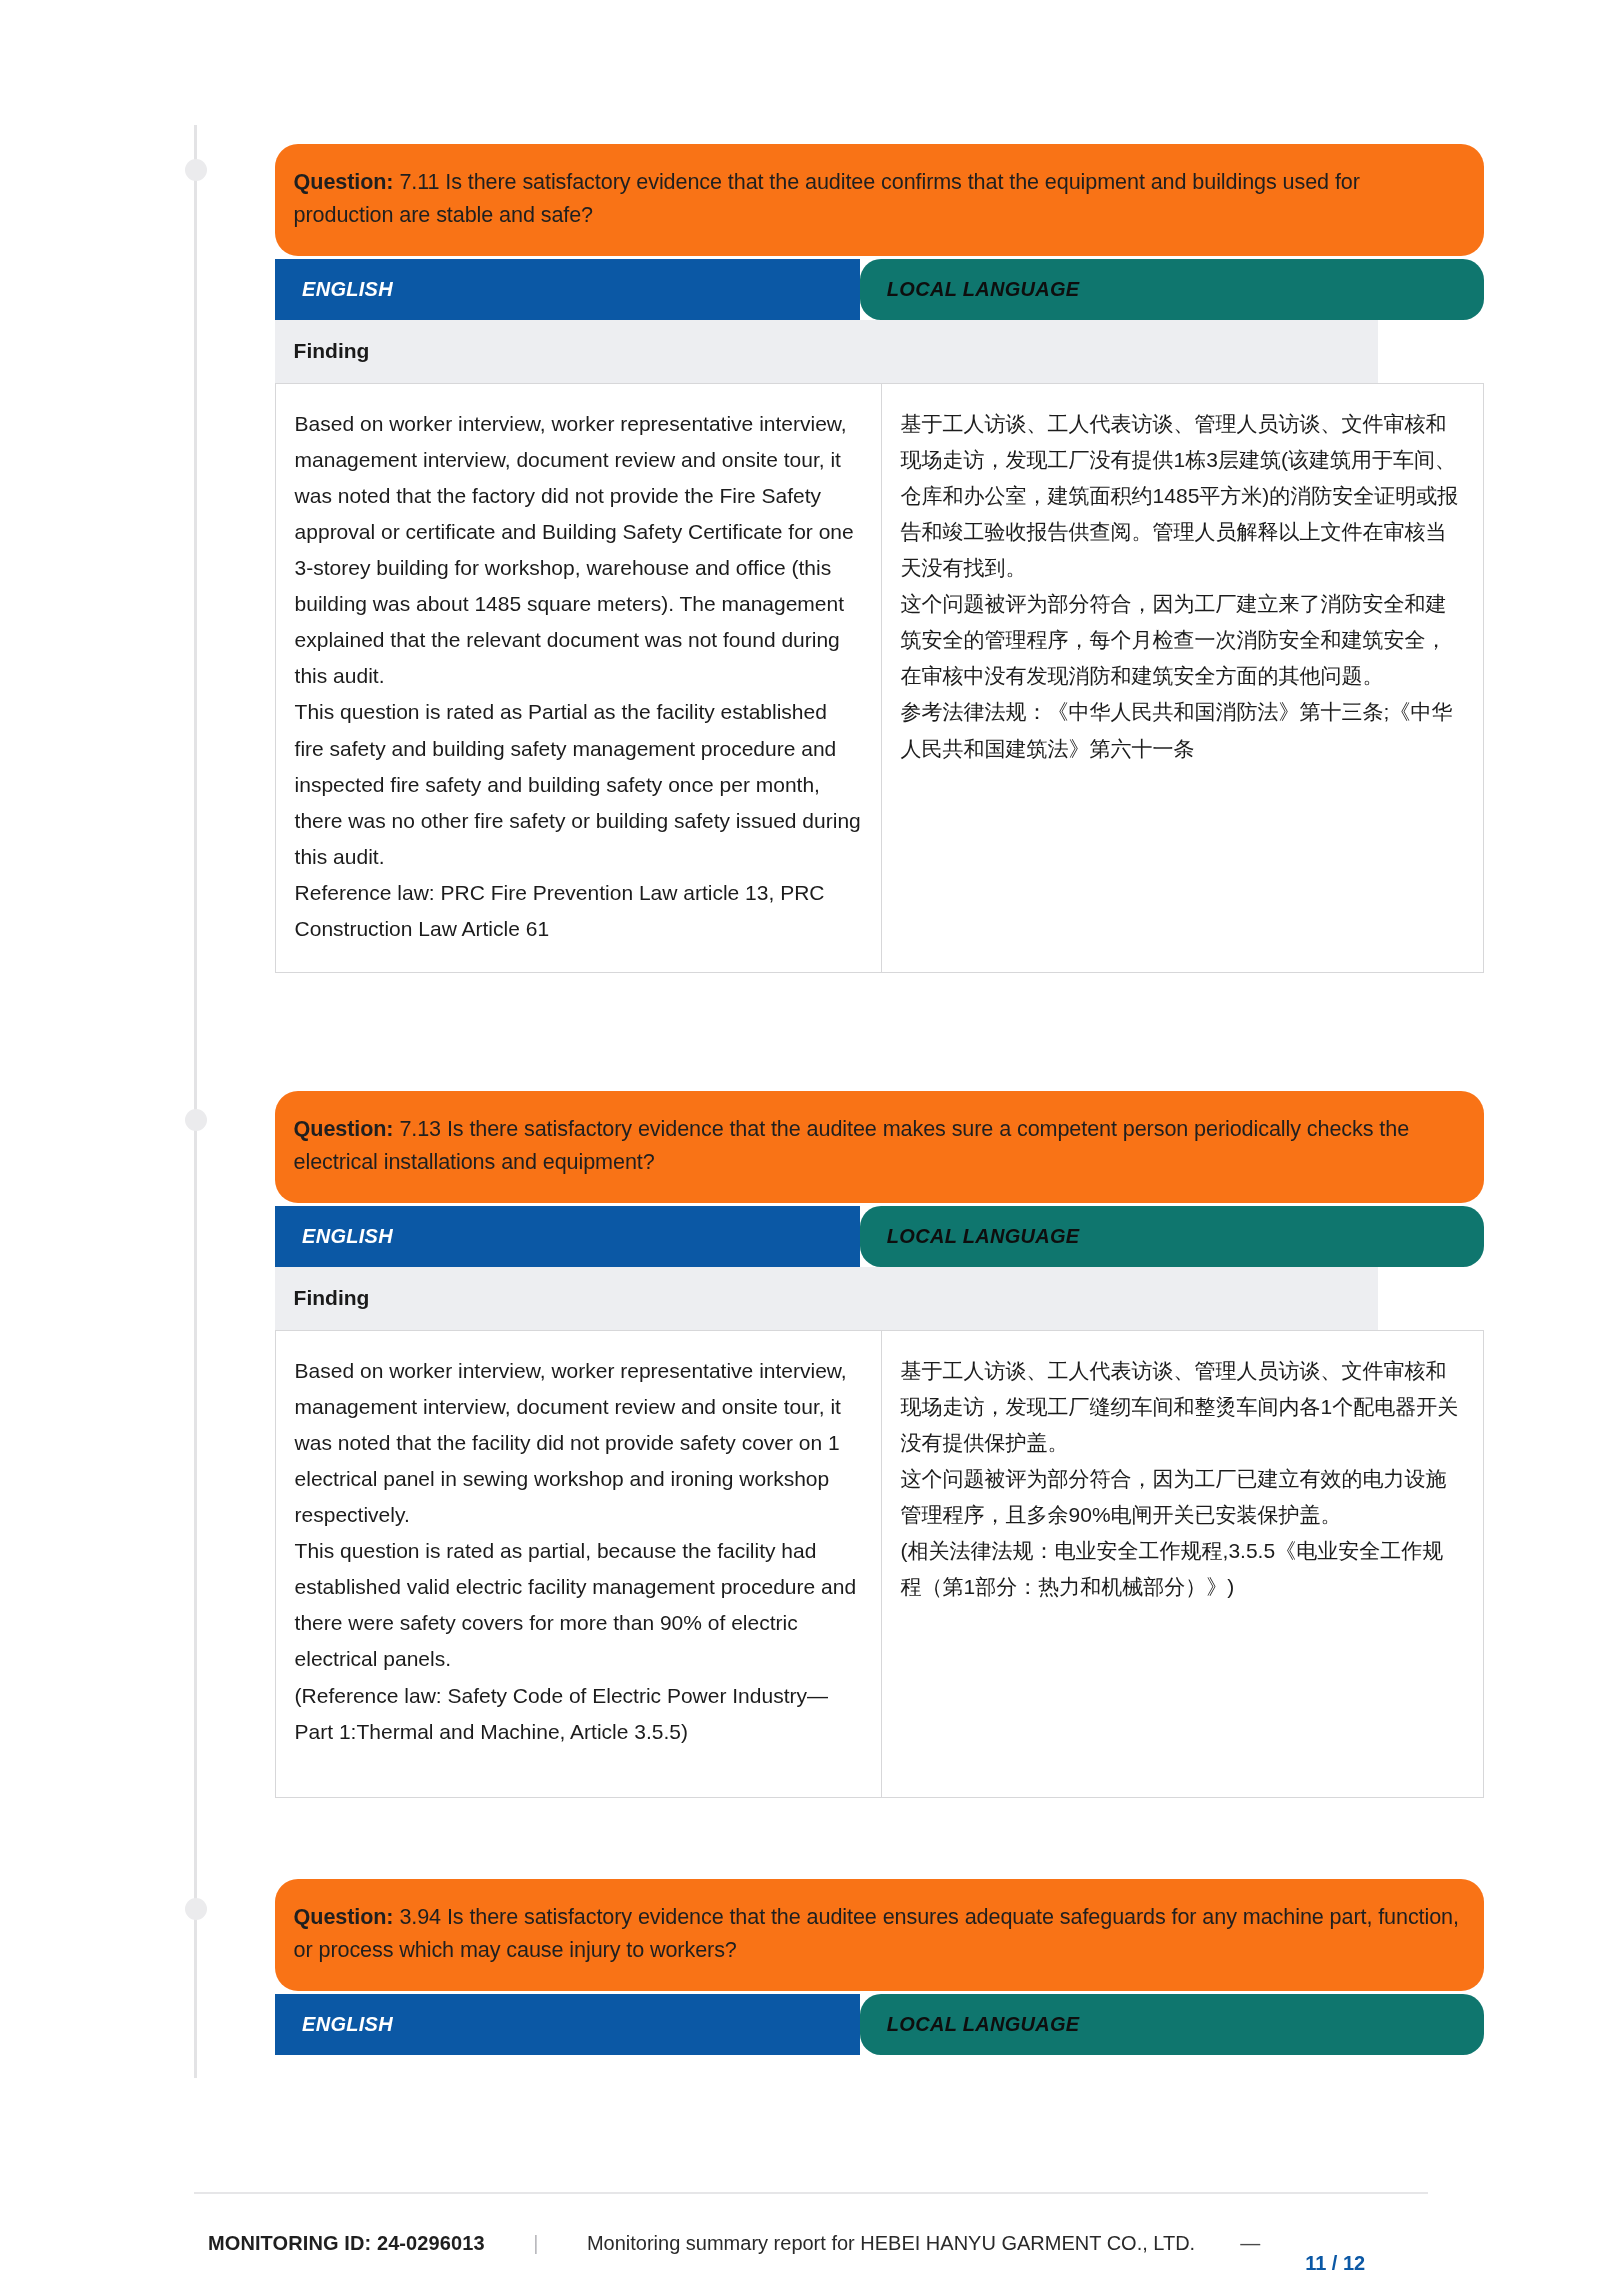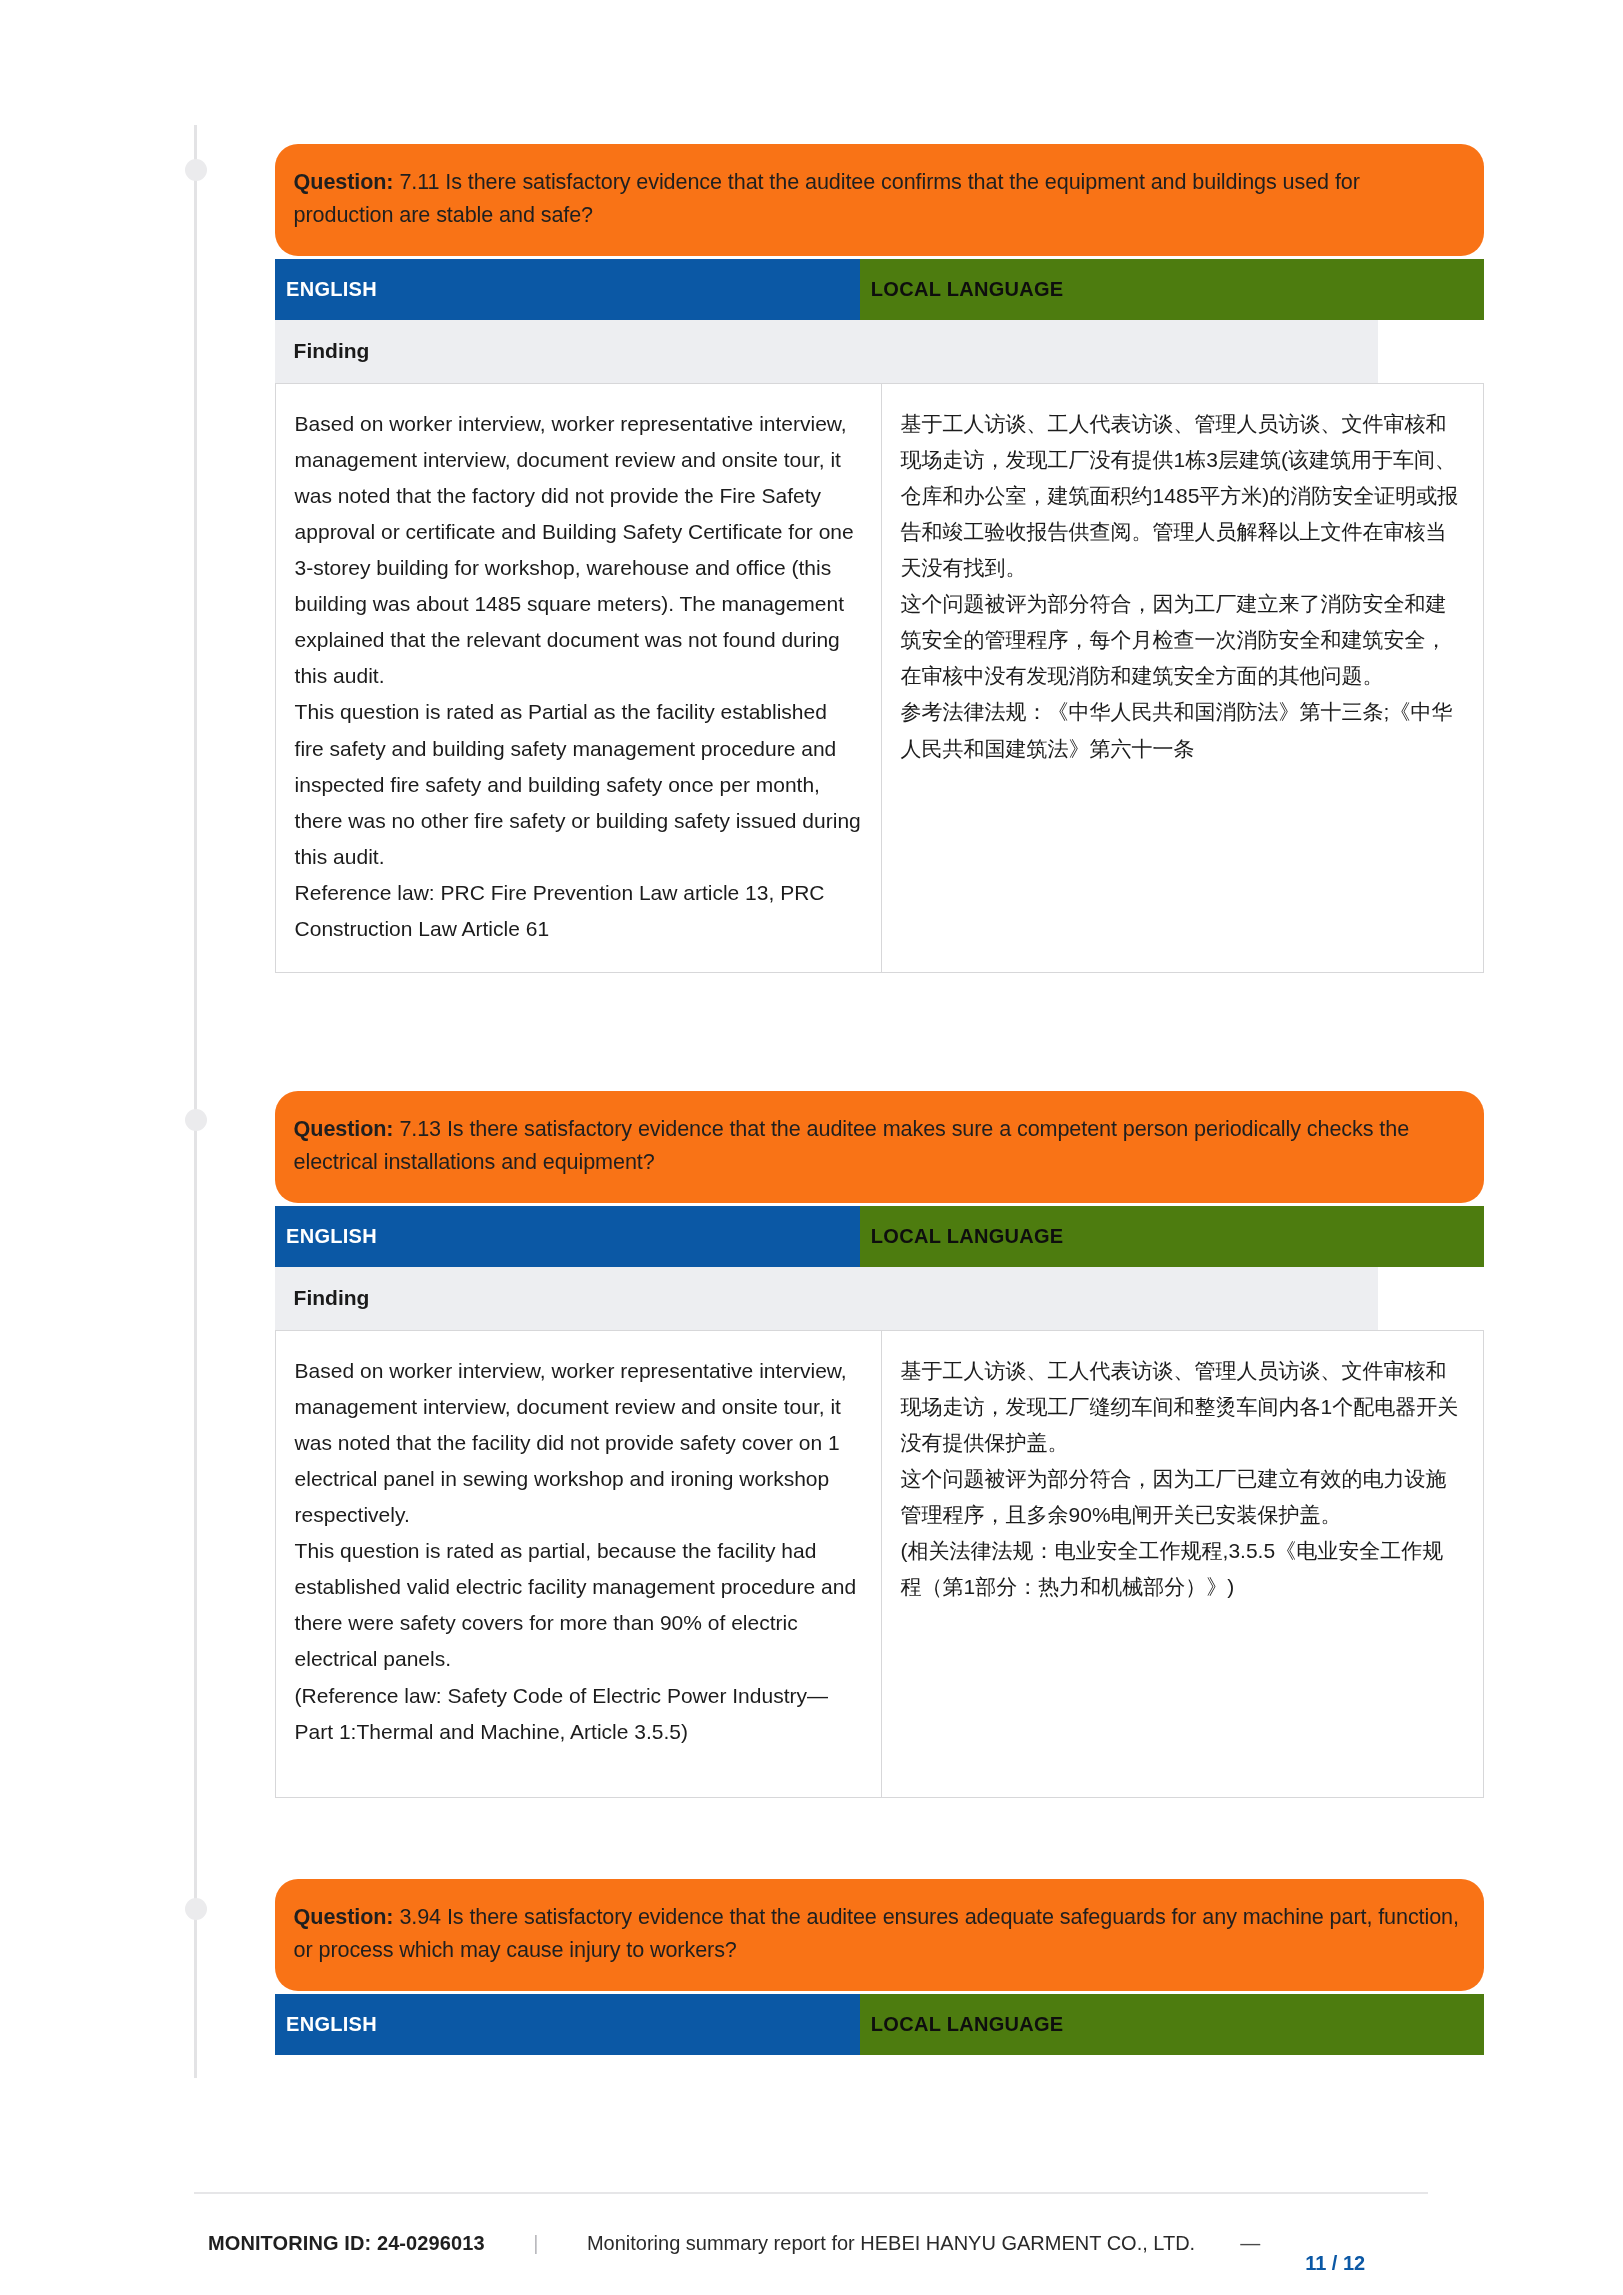--- a/index.html
+++ b/index.html
@@ -75,34 +75,36 @@
     height: 61px;
     background: #ffffff;
     padding-top: 3.4px;
     box-sizing: content-box;
   }
   .lang-header {
     display: flex;
     align-items: center;
     height: 61px;
     box-sizing: border-box;
-    padding-left: 11px;
+    padding-left: 27px;
     font-size: 20px;
     font-weight: bold;
     letter-spacing: 0.3px;
+    font-style: italic;
   }
   .lang-header.english {
     width: 607px;
     background: #0b58a5;
     color: #ffffff;
   }
   .lang-header.local {
     width: 648px;
-    background: #4d7c0f;
+    background: #0f766e;
     color: #0e0e0e;
+    border-radius: 21px;
   }
 
   .finding-bar {
     width: 1103px;
     background: #edeef1;
     box-sizing: border-box;
     padding: 18.6px 18.6px 20px 18.6px;
     font-size: 21px;
     font-weight: bold;
     color: #1a1a1a;

